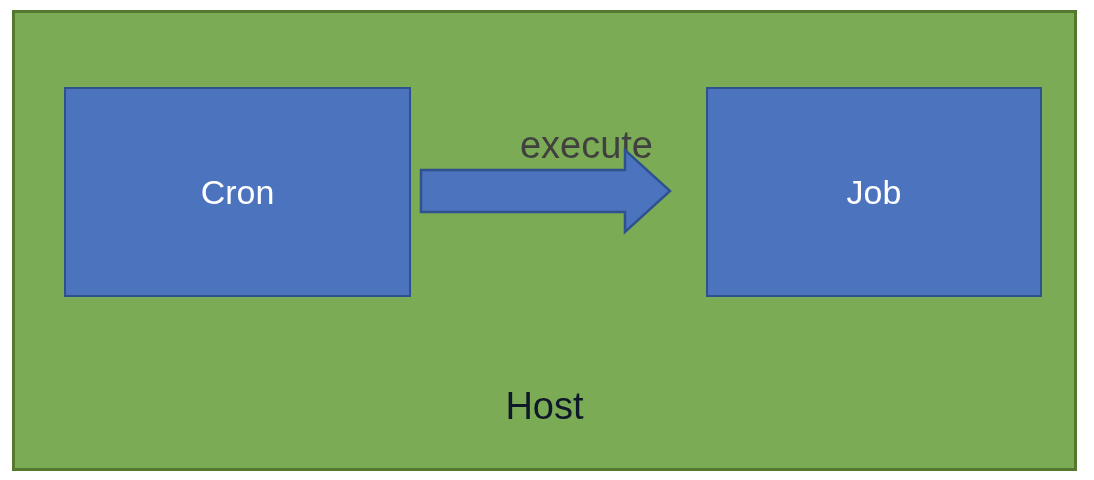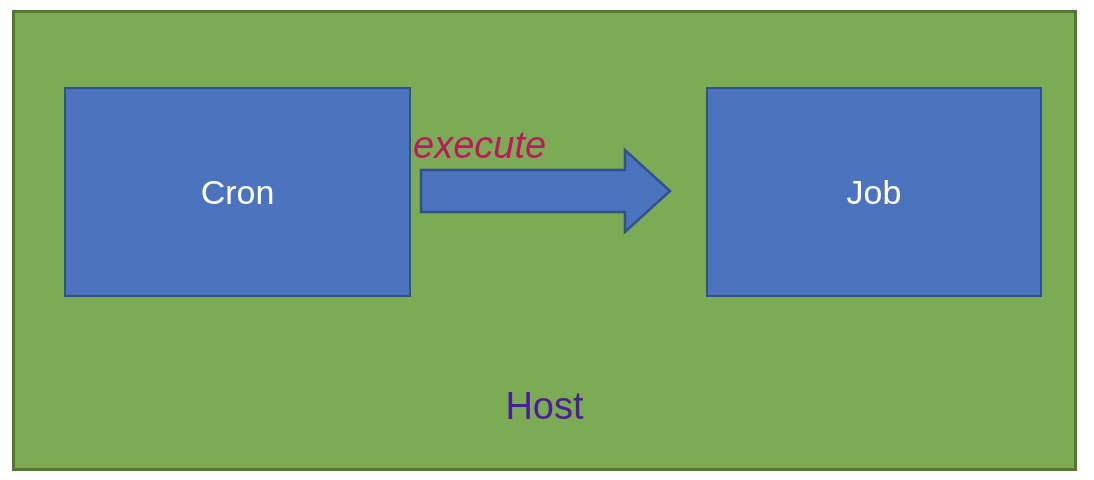--- a/index.html
+++ b/index.html
@@ -57,34 +57,33 @@
     left: 419px;
     top: 146px;
     width: 254px;
     height: 90px;
   }
   .edge-label {
     position: absolute;
     left: 413px;
     top: 126px;
     width: 240px;
-    text-align: left;
-    color: #be185d;
+    text-align: right;
+    color: #404040;
     font-size: 38px;
     line-height: 38px;
     white-space: nowrap;
-    font-style: italic;
   }
   .host-label {
     position: absolute;
     left: 12px;
     top: 387px;
     width: 1065px;
     text-align: center;
-    color: #4c1d95;
+    color: #0f172a;
     font-size: 38px;
     line-height: 38px;
     white-space: nowrap;
   }
 </style>
 </head>
 <body>
 
 <div class="stage">
 

